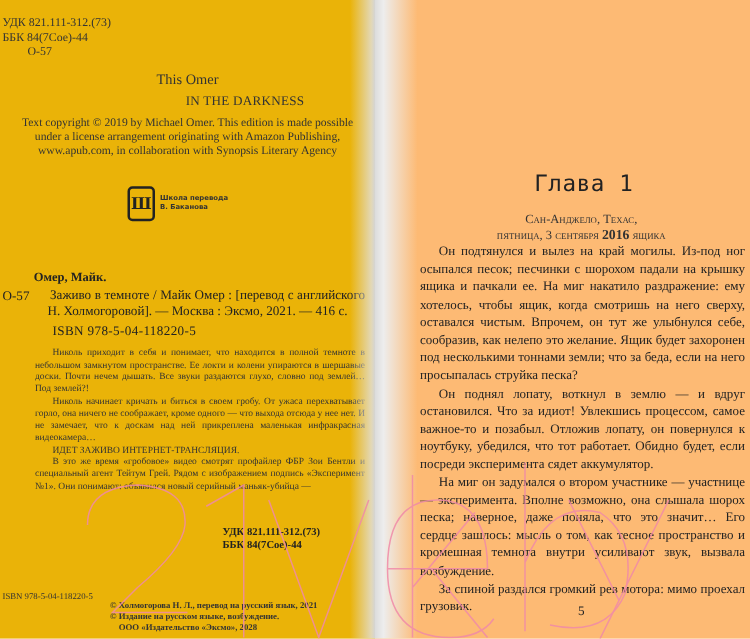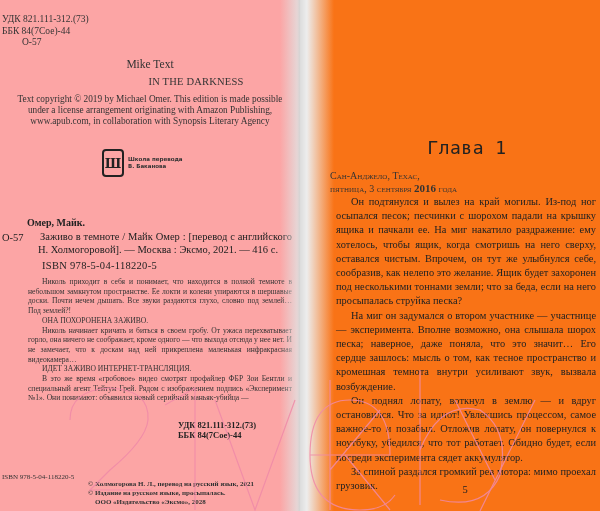--- a/index.html
+++ b/index.html
@@ -1,24 +1,24 @@
 <!DOCTYPE html>
 <html><head>
   <meta charset="utf-8">
   <style>
     * { margin: 0; padding: 0; box-sizing: border-box; }
     html, body { width: 600px; height: 511px; overflow: hidden; background: #ffffff; }
     body { position: relative; font-family: "Liberation Serif", "DejaVu Serif", serif; color: #2a2a2a; }
 
     .spread { position: absolute; left: 0; top: 0; width: 600px; height: 511px; display: flex; }
 
-    .page-left { position: relative; width: 300px; height: 511px; background: #fca5a5; overflow: hidden; }
+    .page-left { position: relative; width: 300px; height: 511px; background: #eab308; overflow: hidden; }
     .page-left::after { content: ""; position: absolute; right: 0; top: 0; width: 20px; height: 100%;
       background: linear-gradient(to right, rgba(255,255,255,0) 0%, rgba(225,225,225,0.8) 85%, #d4d4d4 100%); }
-    .page-right { position: relative; width: 300px; height: 511px; background: #f97316; overflow: hidden; }
+    .page-right { position: relative; width: 300px; height: 511px; background: #fdba74; overflow: hidden; }
     .page-right::before { content: ""; position: absolute; left: 0; top: 0; width: 34px; height: 100%;
       background: linear-gradient(to right, #dcdcdc 0%, #ededed 20%, rgba(255,255,255,0) 100%); }
 
     
     .udk-top { position: absolute; left: 2px; top: 14px; font-size: 9.5px; line-height: 11.5px; color: #333; }
     .udk-top div { white-space: nowrap; }
     .udk-top .indent { padding-left: 20px; }
 
     .orig-author { position: absolute; left: 0; width: 300px; top: 58px; text-align: center; font-size: 11.5px; color: #333; }
     .orig-title { position: absolute; left: 0; width: 300px; top: 76px; text-align: center; font-size: 10.5px; color: #333; letter-spacing: 0.2px; margin-left: 46px; }
@@ -37,21 +37,21 @@
     .annotation p { text-indent: 14px; }
     .annotation .caps { text-indent: 14px; }
 
     .udk-bottom { position: absolute; left: 178px; top: 420px; font-size: 8.5px; line-height: 10px; color: #222; font-weight: bold; }
     .copy-ru { position: absolute; left: 88px; top: 480px; font-size: 7px; line-height: 9px; color: #333; font-weight: bold; }
     .copy-ru .sub { padding-left: 7px; }
     .isbn-bottom { position: absolute; left: 2px; top: 473px; font-size: 7px; color: #333; }
 
     
     .chapter-title { position: absolute; left: 0; width: 300px; top: 137px; padding-left: 34px; text-align: center; font-family: "DejaVu Sans Mono", monospace; font-size: 18px; color: #222; letter-spacing: 0.5px; }
-    .chapter-place { position: absolute; left: 0; width: 300px; padding-left: 30px; top: 169px; font-size: 10px; line-height: 13px; color: #333; font-variant: small-caps; }
+    .chapter-place { position: absolute; left: 0; width: 300px; padding-left: 30px; top: 169px; text-align: center; font-size: 10px; line-height: 13px; color: #333; font-variant: small-caps; }
     .chapter-place .year { font-size: 11px; font-weight: bold; }
 
     .body-text { position: absolute; left: 336px; width: 260px; top: 195px; font-size: 10.4px; line-height: 14.2px; color: #222; text-align: justify; }
     .body-text p { text-indent: 15px; }
     .page-number { position: absolute; left: 300px; width: 300px; top: 484px; padding-left: 30px; text-align: center; font-size: 10.5px; color: #222; }
 
     
     .watermark { position: absolute; left: 0; top: 0; width: 600px; height: 511px; pointer-events: none; }
     .watermark svg { position: absolute; left: 0; top: 0; }
   </style>
@@ -60,71 +60,70 @@
 
 <div class="spread">
 
   <div class="page-left">
     <div class="udk-top">
       <div>УДК 821.111-312.(73)</div>
       <div>ББК 84(7Сое)-44</div>
       <div class="indent">О-57</div>
     </div>
 
-    <div class="orig-author">Mike Text</div>
+    <div class="orig-author">This Omer</div>
     <div class="orig-title">IN THE DARKNESS</div>
     <div class="copyright-en">Text copyright © 2019 by Michael Omer. This edition is made possible under a license arrangement originating with Amazon Publishing, www.apub.com, in collaboration with Synopsis Literary Agency</div>
 
     <div class="school-logo">
       <div class="mark">Ш</div>
       <div class="label">
         <div>Школа перевода</div>
         <div>В. Баканова</div>
       </div>
     </div>
 
     <div class="catalog-author">Омер, Майк.</div>
     <div class="catalog-code">О-57</div>
     <div class="catalog-desc">Заживо в темноте / Майк Омер : [перевод с английского Н. Холмогоровой]. — Москва : Эксмо, 2021. — 416 с.</div>
     <div class="catalog-isbn">ISBN 978-5-04-118220-5</div>
 
     <div class="annotation">
       <p>Николь приходит в себя и понимает, что находится в полной темноте в небольшом замкнутом пространстве. Ее локти и колени упираются в шершавые доски. Почти нечем дышать. Все звуки раздаются глухо, словно под землей… Под землей?!</p>
-      <p class="caps">ОНА ПОХОРОНЕНА ЗАЖИВО.</p>
       <p>Николь начинает кричать и биться в своем гробу. От ужаса перехватывает горло, она ничего не соображает, кроме одного — что выхода отсюда у нее нет. И не замечает, что к доскам над ней прикреплена маленькая инфракрасная видеокамера…</p>
       <p class="caps">ИДЕТ ЗАЖИВО ИНТЕРНЕТ-ТРАНСЛЯЦИЯ.</p>
       <p>В это же время «гробовое» видео смотрят профайлер ФБР Зои Бентли и специальный агент Тейтум Грей. Рядом с изображением подпись «Эксперимент №1». Они понимают: объявился новый серийный маньяк-убийца —</p>
     </div>
 
     <div class="udk-bottom">
       <div>УДК 821.111-312.(73)</div>
       <div>ББК 84(7Сое)-44</div>
     </div>
 
     <div class="copy-ru">
       <div>© Холмогорова Н. Л., перевод на русский язык, 2021</div>
-      <div>© Издание на русском языке, просыпалась.</div>
+      <div>© Издание на русском языке, возбуждение.</div>
       <div class="sub">ООО «Издательство «Эксмо», 2028</div>
     </div>
     <div class="isbn-bottom">ISBN 978-5-04-118220-5</div>
   </div>
 
   <div class="page-right">
     <div class="chapter-title">Глава 1</div>
     <div class="chapter-place">
       <div>Сан-Анджело, Техас,</div>
-      <div><span>пятница, 3 сентября </span><span class="year">2016</span><span> года</span></div>
+      <div><span>пятница, 3 сентября </span><span class="year">2016</span><span> ящика</span></div>
     </div>
   </div>
 </div>
 
 <div class="body-text">
   <p>Он подтянулся и вылез на край могилы. Из-под ног осыпался песок; песчинки с шорохом падали на крышку ящика и пачкали ее. На миг накатило раздражение: ему хотелось, чтобы ящик, когда смотришь на него сверху, оставался чистым. Впрочем, он тут же улыбнулся себе, сообразив, как нелепо это желание. Ящик будет захоронен под несколькими тоннами земли; что за беда, если на него просыпалась струйка песка?</p>
+  <p>Он поднял лопату, воткнул в землю — и вдруг остановился. Что за идиот! Увлекшись процессом, самое важное-то и позабыл. Отложив лопату, он повернулся к ноутбуку, убедился, что тот работает. Обидно будет, если посреди эксперимента сядет аккумулятор.</p>
   <p>На миг он задумался о втором участнике — участнице — эксперимента. Вполне возможно, она слышала шорох песка; наверное, даже поняла, что это значит… Его сердце зашлось: мысль о том, как тесное пространство и кромешная темнота внутри усиливают звук, вызвала возбуждение.</p>
-  <p>Он поднял лопату, воткнул в землю — и вдруг остановился. Что за идиот! Увлекшись процессом, самое важное-то и позабыл. Отложив лопату, он повернулся к ноутбуку, убедился, что тот работает. Обидно будет, если посреди эксперимента сядет аккумулятор.</p>
   <p>За спиной раздался громкий рев мотора: мимо проехал грузовик.</p>
 </div>
 <div class="page-number">5</div>
 
 <div class="watermark">
   <svg width="600" height="511" viewBox="0 0 600 511">
     <g fill="none" stroke="#f08aa8" stroke-width="1.2" opacity="0.85">
 
       <path d="M70 420 Q70 390 110 388 Q150 390 148 420 Q146 440 110 470 L90 490 L150 490"></path>
 

